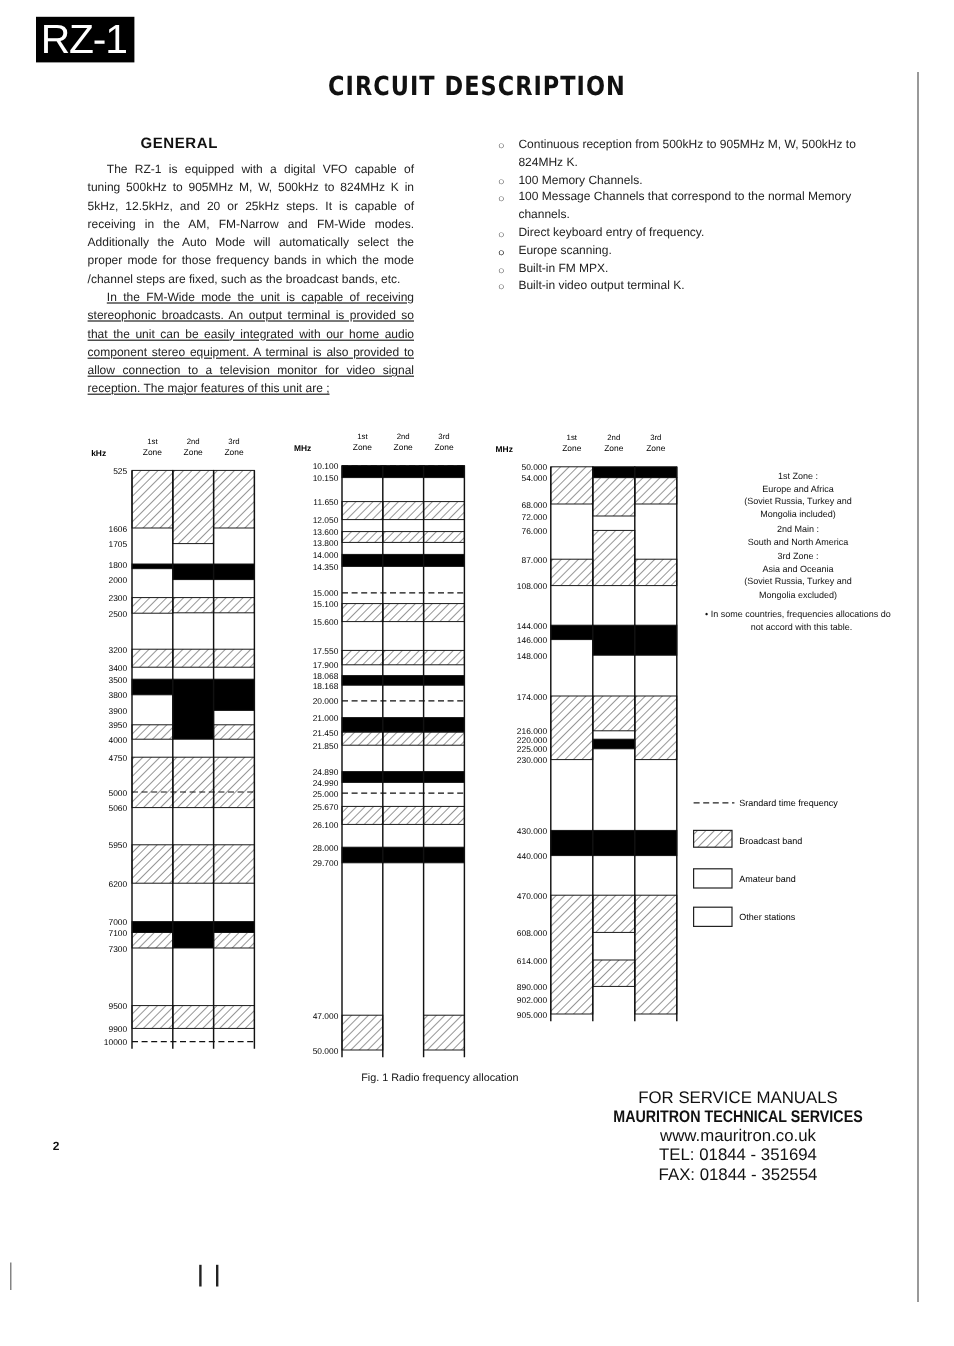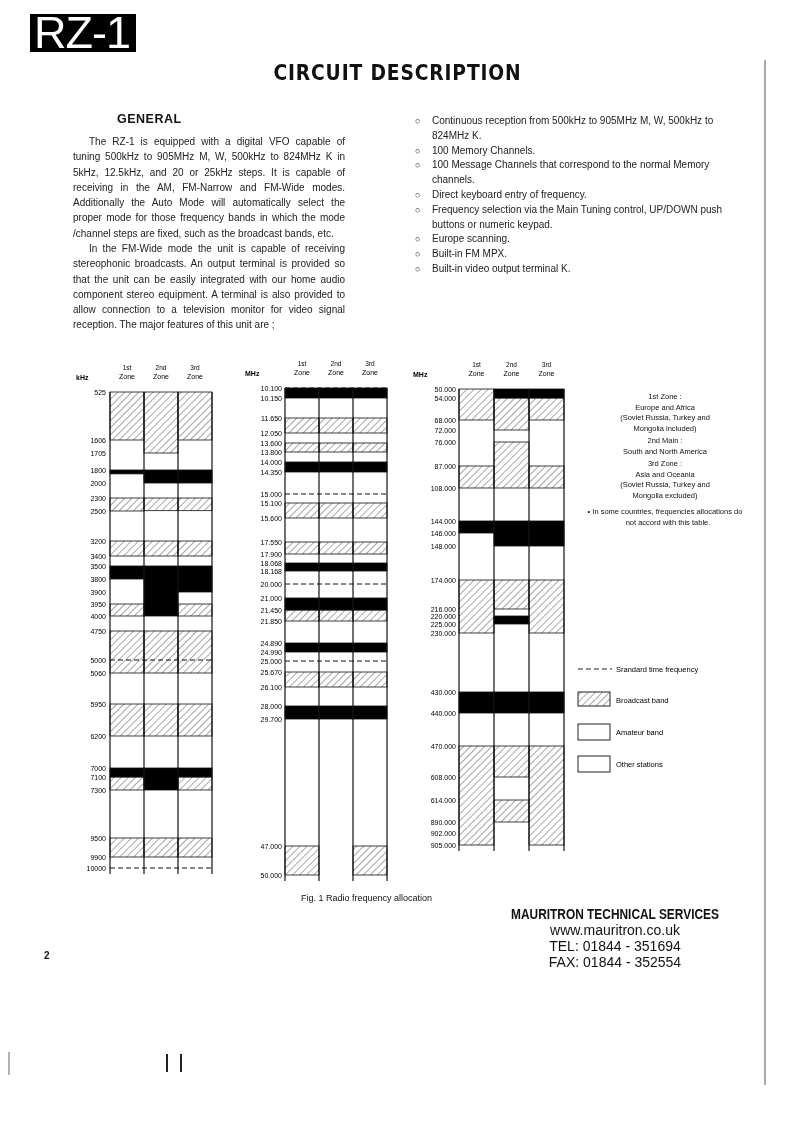--- a/index.html
+++ b/index.html
@@ -1,23 +1,23 @@
 <!DOCTYPE html>
 <html><head>
 <meta charset="utf-8">
 <style>
   html,body{margin:0;padding:0;background:#fff;}
   body{width:795px;height:1122px;position:relative;overflow:hidden;font-family:"Liberation Sans",sans-serif;color:#111;}
   .abs{position:absolute;}
-  #model-badge{left:30px;top:14px;background:#000;color:#fff;font-size:45px;line-height:38px;padding:0 6px 0 4px;font-family:"Liberation Sans",sans-serif;letter-spacing:-1px;text-align:right;}
+  #model-badge{left:30px;top:14px;background:#000;color:#fff;font-size:34px;line-height:38px;padding:0 6px 0 4px;font-family:"Liberation Sans",sans-serif;letter-spacing:-1px;text-align:right;}
   #page-title{left:0;width:795px;top:60px;text-align:center;font-size:22px;font-weight:bold;letter-spacing:1px;font-family:"DejaVu Sans",sans-serif;transform:scaleX(0.85);}
   #general-heading{left:73px;top:112px;font-size:12.5px;font-weight:bold;letter-spacing:0.5px;margin-left:44px;}
   .para{font-size:10px;line-height:15.3px;text-align:justify;color:#222;}
   #para1{left:73px;top:134px;width:272px;text-indent:16px;}
-  #para2{left:73px;top:241px;width:272px;text-indent:16px;}
+  #para2{left:73px;top:241px;width:272px;text-indent:16px;text-decoration:underline;}
   #features{left:415px;top:114px;width:312px;margin:0;padding:0;list-style:none;font-size:10px;line-height:14.8px;color:#222;}
   #features li{position:relative;padding-left:17px;}
   #features li .bullet{position:absolute;left:0;top:0;font-size:9px;}
   .chart-svg{position:absolute;left:0;top:0;}
   .legend-text{font-size:7.5px;line-height:10.5px;color:#111;}
   #zone-notes{left:585px;top:392px;width:160px;}
   #zone-notes p{margin:0 0 2px 0;text-align:center;}
   #fig-caption{left:301px;top:893px;font-size:9px;font-weight:normal;}
   #contact{left:480px;top:906px;width:270px;text-align:center;}
   #contact .c1{font-size:14px;line-height:16px;}
@@ -32,21 +32,21 @@
 
 <div id="general-heading" class="abs">GENERAL</div>
 <div id="para1" class="abs para">The RZ-1 is equipped with a digital VFO capable of tuning 500kHz to 905MHz M, W, 500kHz to 824MHz K in 5kHz, 12.5kHz, and 20 or 25kHz steps. It is capable of receiving in the AM, FM-Narrow and FM-Wide modes. Additionally the Auto Mode will automatically select the proper mode for those frequency bands in which the mode /channel steps are fixed, such as the broadcast bands, etc.</div>
 <div id="para2" class="abs para">In the FM-Wide mode the unit is capable of receiving stereophonic broadcasts. An output terminal is provided so that the unit can be easily integrated with our home audio component stereo equipment. A terminal is also provided to allow connection to a television monitor for video signal reception. The major features of this unit are ;</div>
 
 <ul id="features" class="abs">
   <li><span class="bullet">○</span><span>Continuous reception from 500kHz to 905MHz M, W, 500kHz to 824MHz K.</span></li>
   <li><span class="bullet">○</span><span>100 Memory Channels.</span></li>
   <li><span class="bullet">○</span><span>100 Message Channels that correspond to the normal Memory channels.</span></li>
   <li><span class="bullet">○</span><span>Direct keyboard entry of frequency.</span></li>
-  <li><span class="bullet">○</span><span>Frequency selection via the Main Tuning control, UP/DOWN push buttons or numeric keypad.</span></li>
+  <li><span class="bullet">○</span></li>
   <li><span class="bullet">○</span><span>Europe scanning.</span></li>
   <li><span class="bullet">○</span><span>Built-in FM MPX.</span></li>
   <li><span class="bullet">○</span><span>Built-in video output terminal K.</span></li>
 </ul>
 
 <svg id="allocation-chart" class="chart-svg" width="795" height="1122">
   <defs>
     <pattern id="hatch" patternUnits="userSpaceOnUse" width="5" height="5" patternTransform="rotate(45)">
       <line x1="0" y1="0" x2="0" y2="5" stroke="#222" stroke-width="0.8"></line>
     </pattern>
@@ -280,19 +280,20 @@
 <div id="zone-notes" class="abs legend-text">
   <p><span>1st Zone :</span><br><span>Europe and Africa</span><br><span>(Soviet Russia, Turkey and</span><br><span>Mongolia included)</span></p>
   <p><span>2nd Main :</span><br><span>South and North America</span></p>
   <p><span>3rd Zone :</span><br><span>Asia and Oceania</span><br><span>(Soviet Russia, Turkey and</span><br><span>Mongolia excluded)</span></p>
   <p style="margin-top:6px;padding-left:6px;text-indent:-6px;">• In some countries, frequencies allocations do not accord with this table.</p>
 </div>
 
 <div id="fig-caption" class="abs">Fig. 1  Radio frequency allocation</div>
 
 <div id="contact" class="abs">
+  <div class="c1">FOR SERVICE MANUALS</div>
   <div class="c2">MAURITRON TECHNICAL SERVICES</div>
   <div class="c1">www.mauritron.co.uk</div>
   <div class="c1">TEL: 01844 - 351694</div>
   <div class="c1">FAX: 01844 - 352554</div>
 </div>
 
 <div id="page-number" class="abs">2</div>
 
 </body></html>

